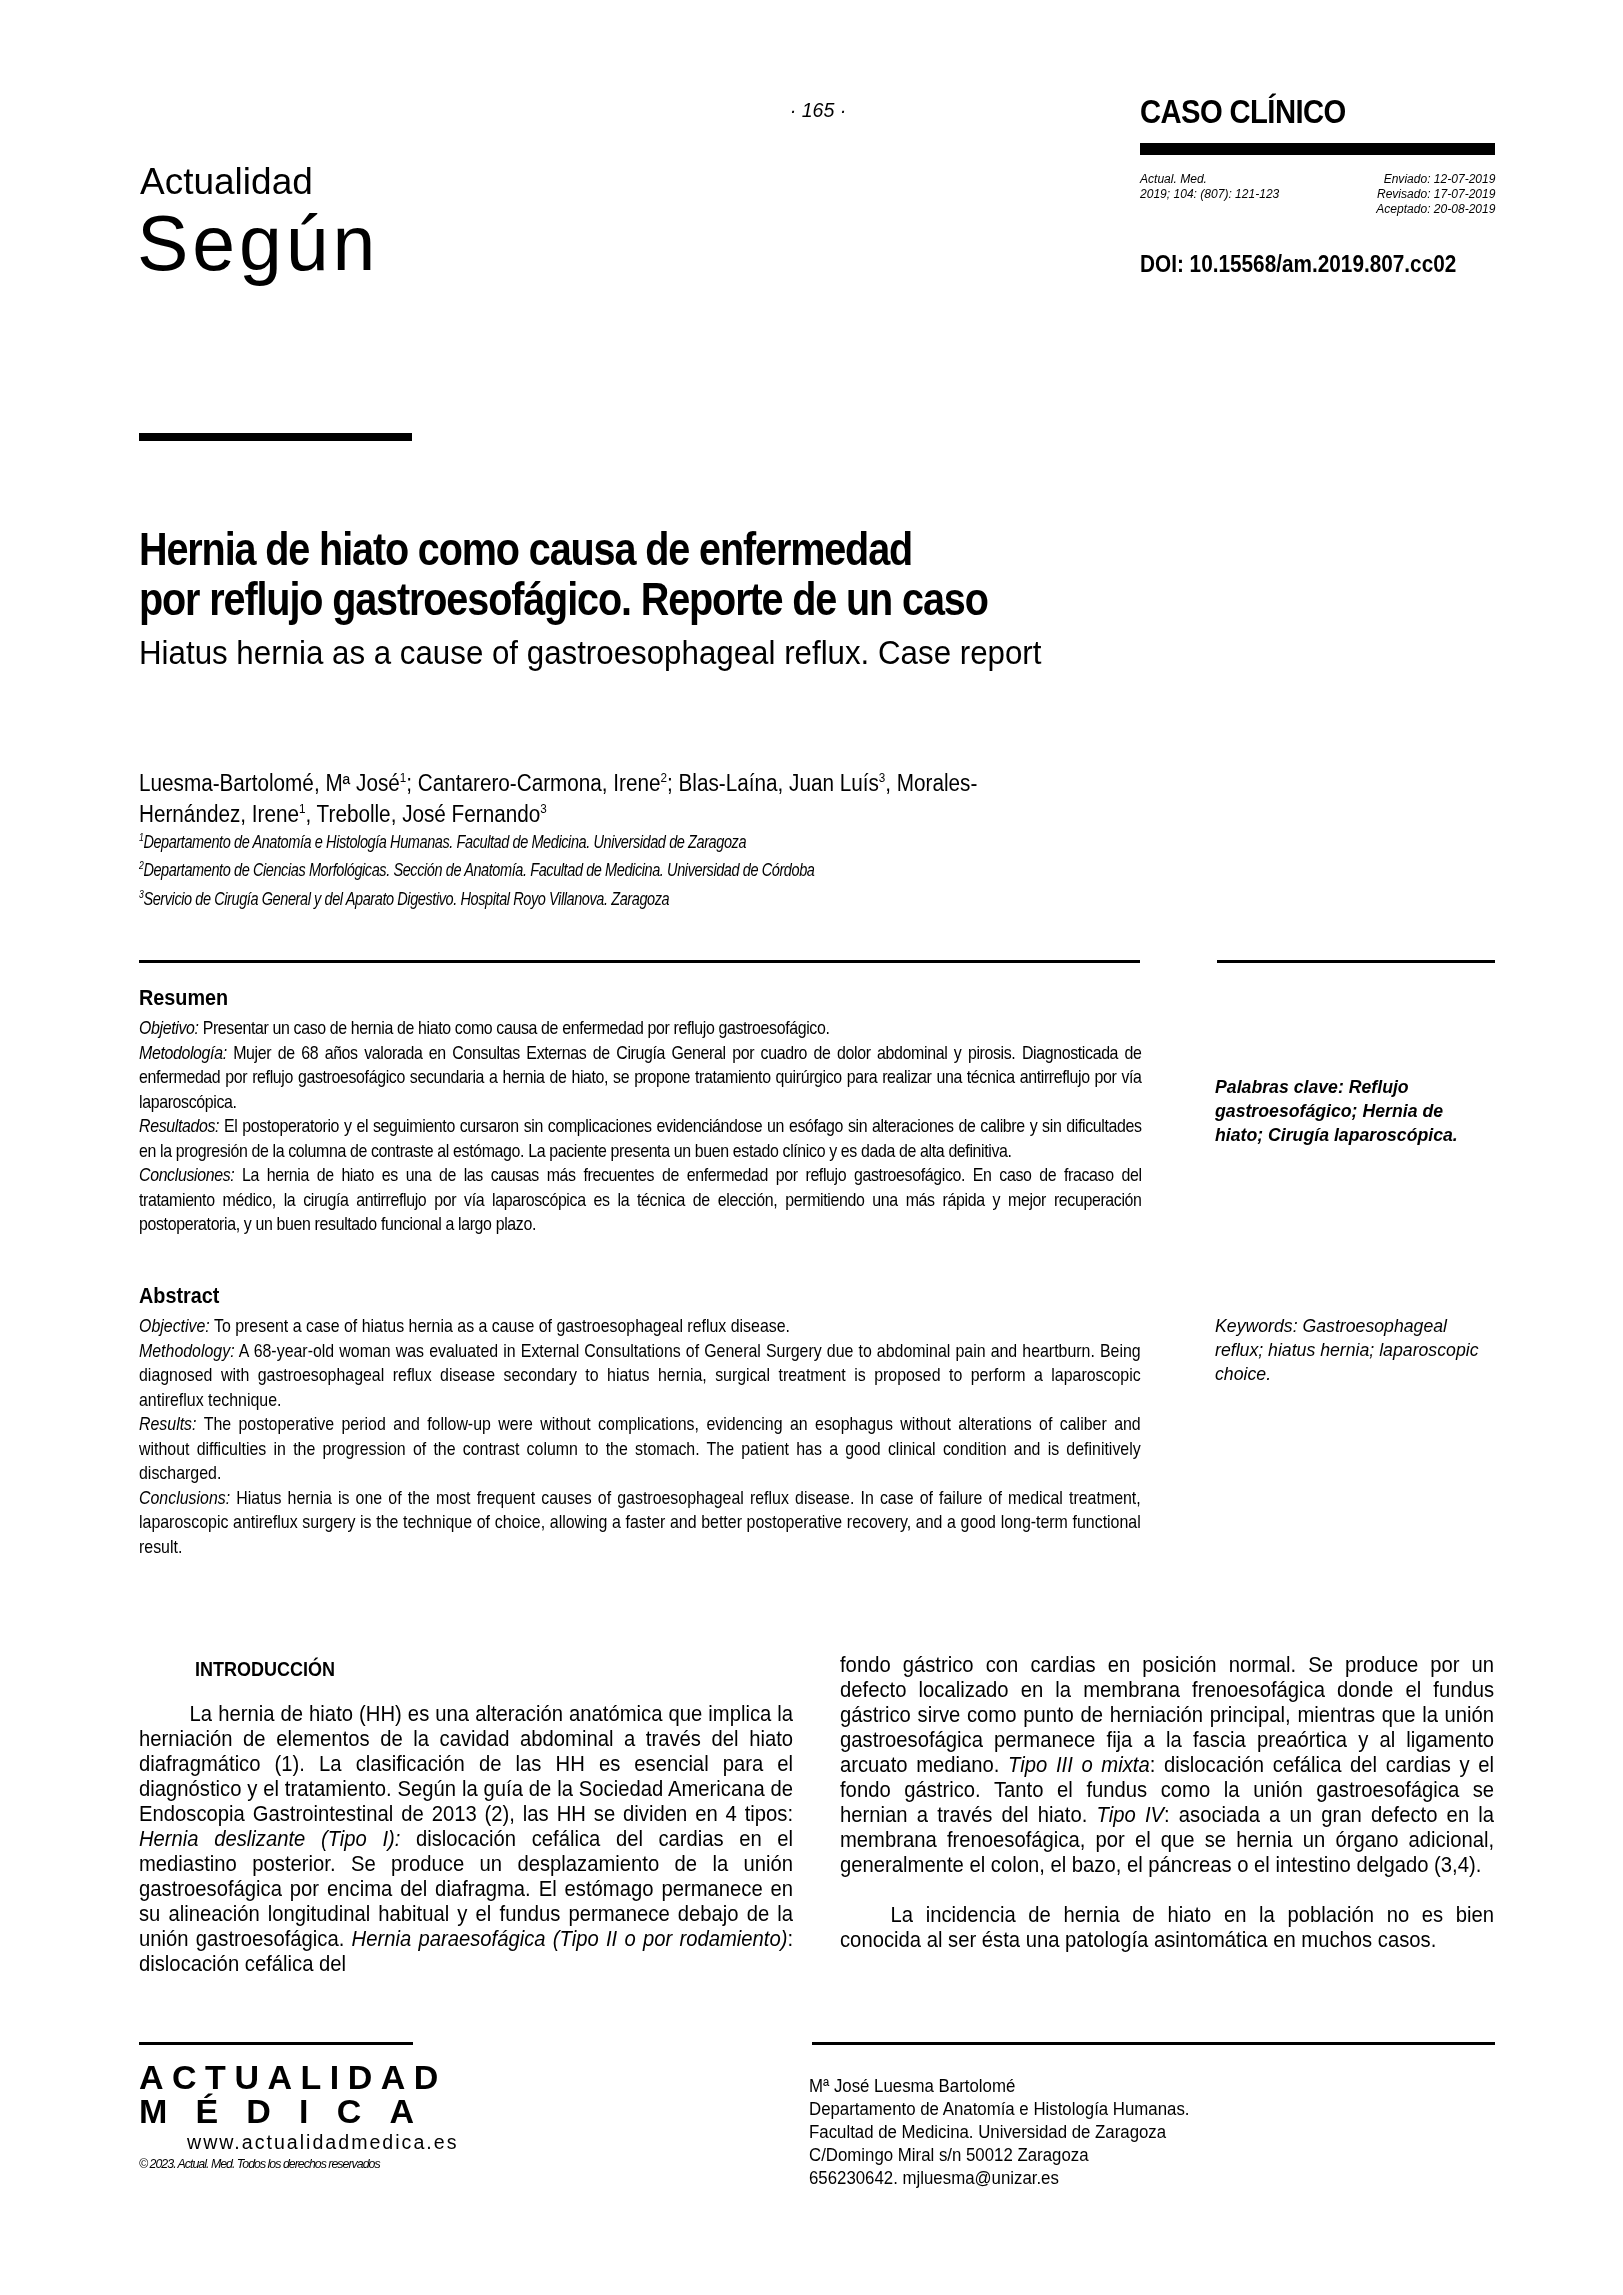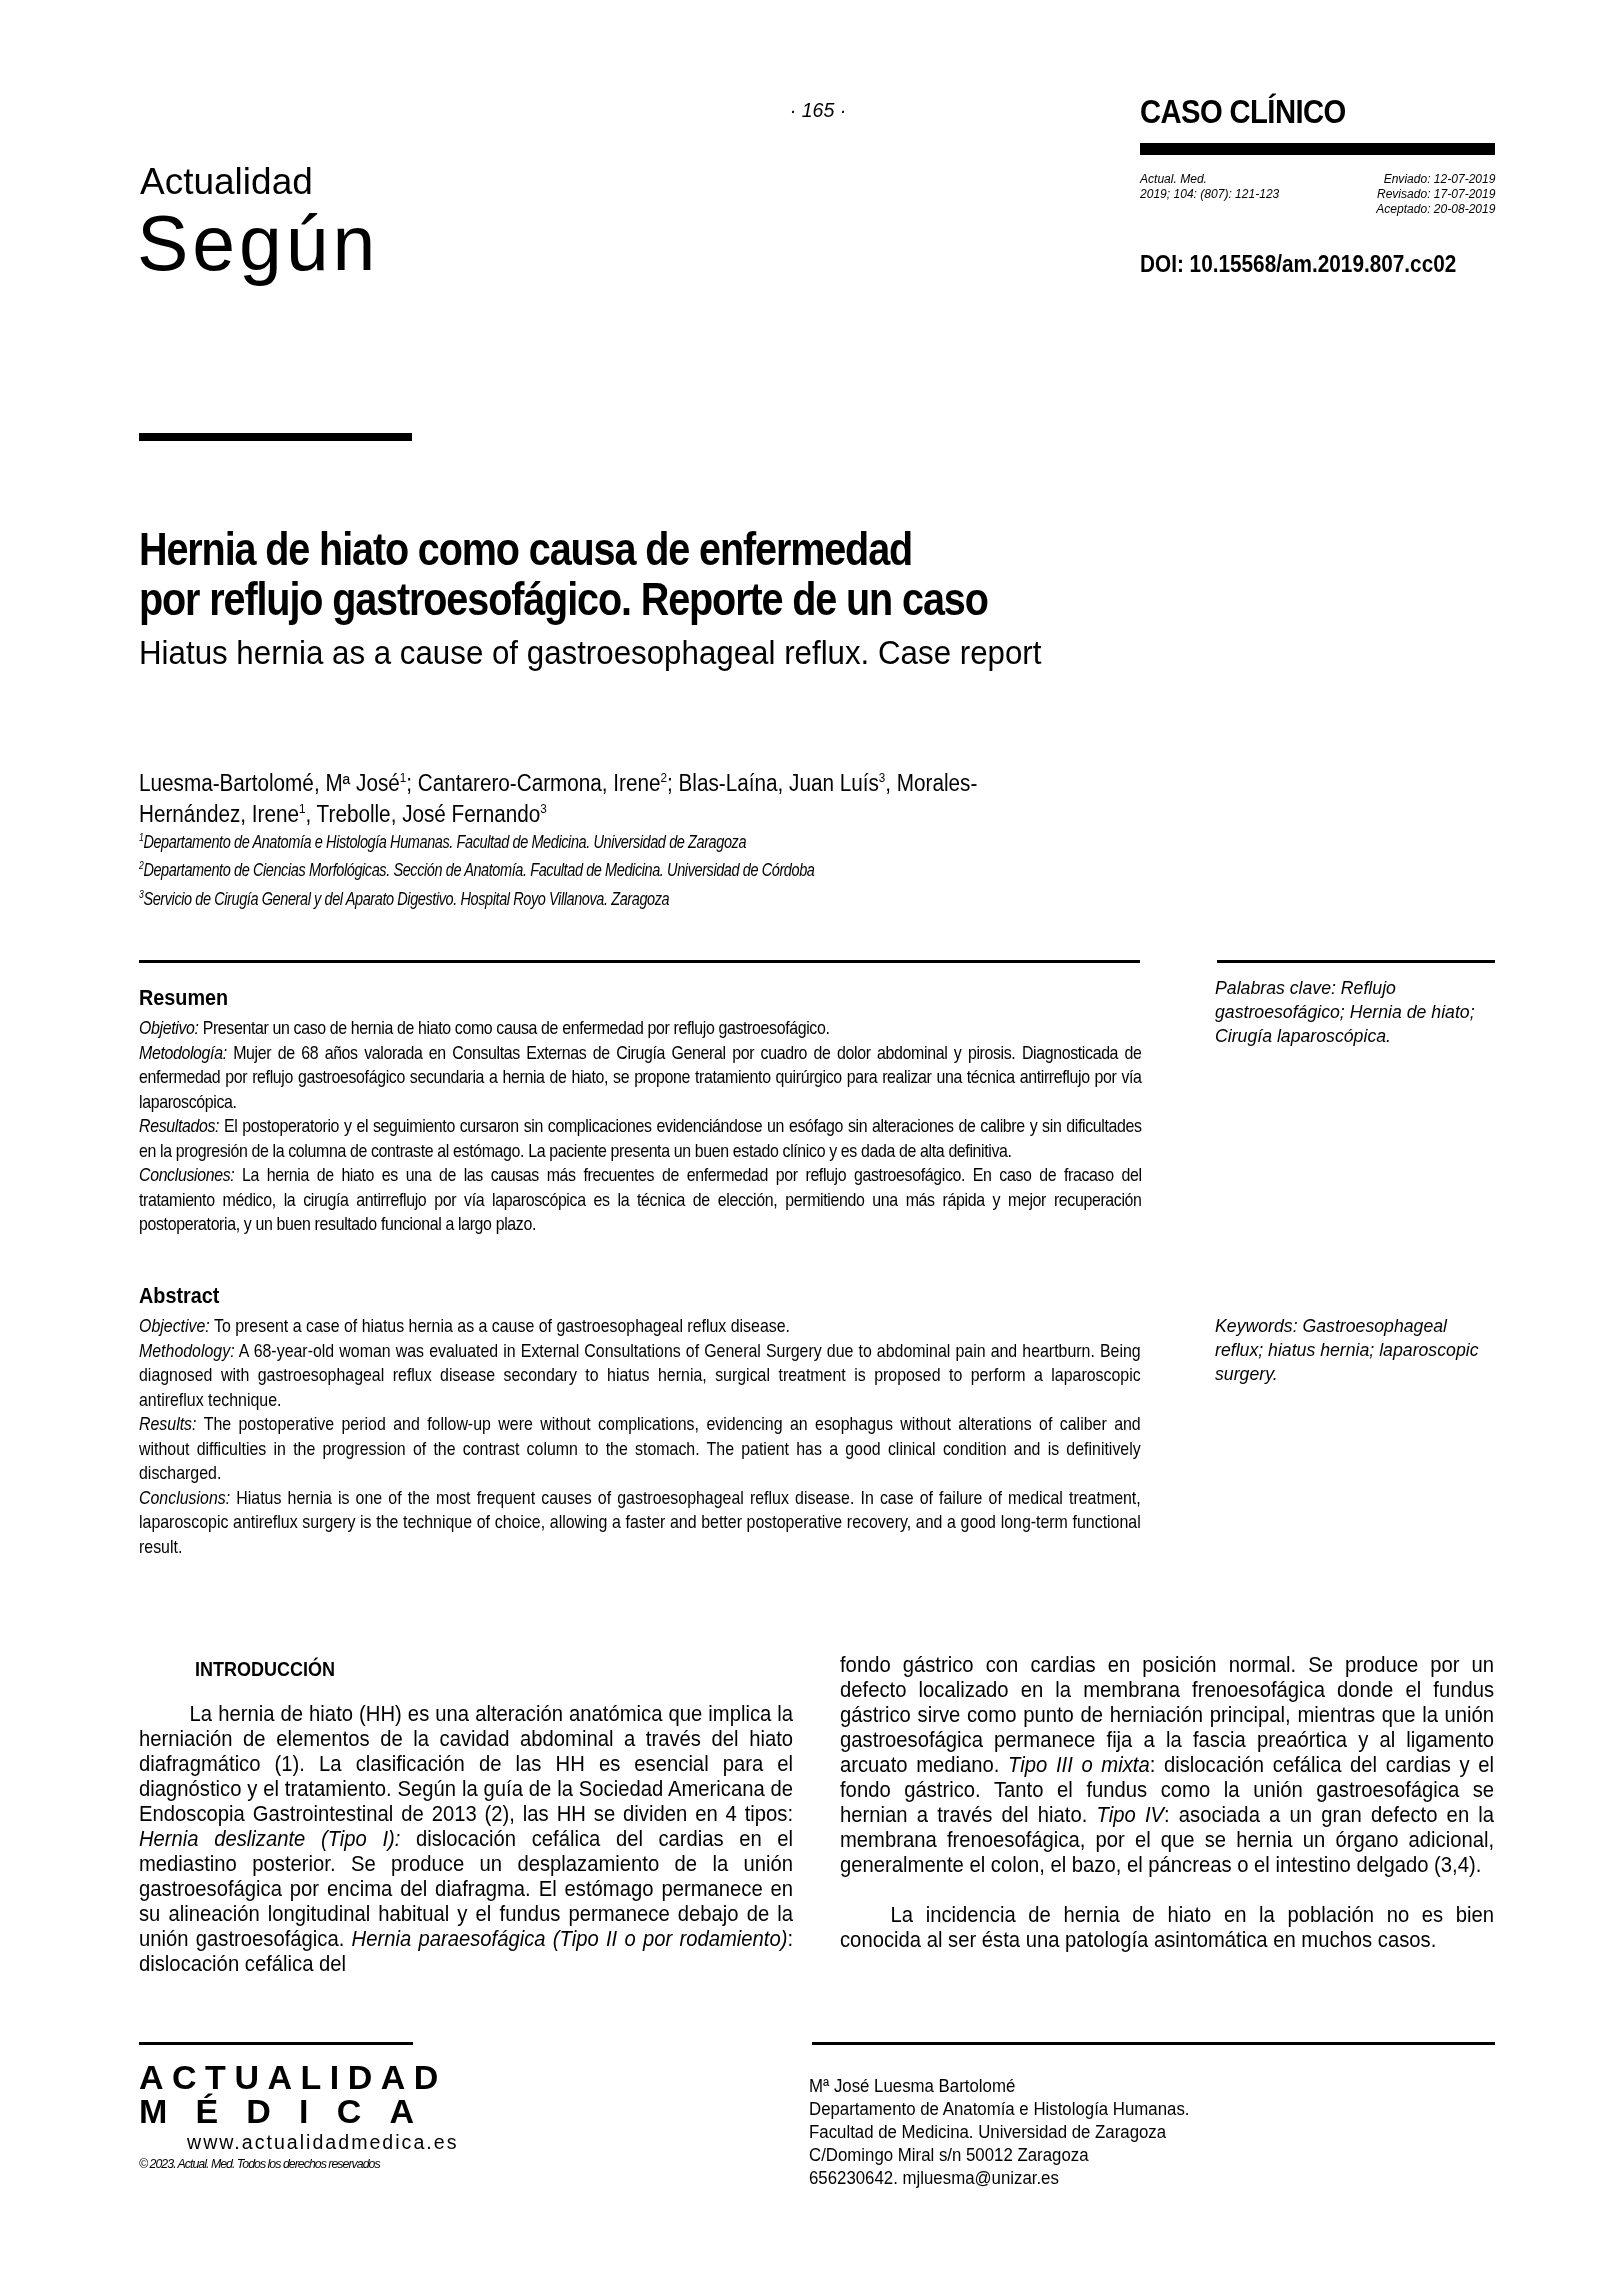--- a/index.html
+++ b/index.html
@@ -33,21 +33,21 @@
   #rule-side { left: 1217px; top: 960px; width: 278px; height: 3.3px; background: #000; }
   .abs-head { left: 139px; font-size: 22px; font-weight: bold; transform: scaleX(0.9); transform-origin: left; }
   #resumen-head { top: 985px; }
   #abstract-head { top: 1283px; }
   .abs-body { left: 139px; width: 1139px; font-size: 17.7px; line-height: 24.5px; text-align: justify; transform: scaleX(0.9); transform-origin: left; }
   #resumen-body { top: 1016px; letter-spacing: -0.4px; }
   #abstract-body { top: 1314px; }
   .abs-body p { margin: 0; }
   .abs-body em { font-style: italic; }
   .kw { left: 1215px; width: 281px; font-size: 17.7px; font-style: italic; line-height: 24px; }
-  #kw-es { top: 976px; }
+  #kw-es { top: 1075px; font-weight: bold; }
   #kw-en { top: 1314px; }
 
   
   .col { width: 655px; font-size: 22px; line-height: 25px; text-align: justify; transform-origin: left; }
   .col p { margin: 0; }
   .col .indent { text-indent: 55px; }
   #intro-head { left: 195px; top: 1658px; font-size: 20px; font-weight: bold; transform: scaleX(0.9); transform-origin: left; }
   #col-left { left: 139px; top: 1701px; }
   #col-right { left: 840px; top: 1652px; }
   .gap { height: 25px; }
@@ -109,21 +109,21 @@
 </div>
 <div class="abs kw" id="kw-es">Palabras clave: Reflujo gastroesofágico; Hernia de hiato; Cirugía laparoscópica.</div>
 
 <div class="abs abs-head" id="abstract-head">Abstract</div>
 <div class="abs abs-body" id="abstract-body" style="width:1113px;">
   <p><em>Objective:</em><span> To present a case of hiatus hernia as a cause of gastroesophageal reflux disease.</span></p>
   <p><em>Methodology:</em><span> A 68-year-old woman was evaluated in External Consultations of General Surgery due to abdominal pain and heartburn. Being diagnosed with gastroesophageal reflux disease secondary to hiatus hernia, surgical treatment is proposed to perform a laparoscopic antireflux technique.</span></p>
   <p><em>Results:</em><span> The postoperative period and follow-up were without complications, evidencing an esophagus without alterations of caliber and without difficulties in the progression of the contrast column to the stomach. The patient has a good clinical condition and is definitively discharged.</span></p>
   <p><em>Conclusions:</em><span> Hiatus hernia is one of the most frequent causes of gastroesophageal reflux disease. In case of failure of medical treatment, laparoscopic antireflux surgery is the technique of choice, allowing a faster and better postoperative recovery, and a good long-term functional result.</span></p>
 </div>
-<div class="abs kw" id="kw-en">Keywords: Gastroesophageal reflux; hiatus hernia; laparoscopic surgery.</div>
+<div class="abs kw" id="kw-en">Keywords: Gastroesophageal reflux; hiatus hernia; laparoscopic choice.</div>
 
 <div class="abs" id="intro-head">INTRODUCCIÓN</div>
 <div class="abs col" id="col-left" style="transform:scaleX(0.92); width:711px;">
   <p class="indent"><span>La hernia de hiato (HH) es una alteración anatómica que implica la herniación de elementos de la cavidad abdominal a través del hiato diafragmático (1). La clasificación de las HH es esencial para el diagnóstico y el tratamiento. Según la guía de la Sociedad Americana de Endoscopia Gastrointestinal de 2013 (2), las HH se dividen en 4 tipos: </span><em>Hernia deslizante (Tipo I):</em><span> dislocación cefálica del cardias en el mediastino posterior. Se produce un desplazamiento de la unión gastroesofágica por encima del diafragma. El estómago permanece en su alineación longitudinal habitual y el fundus permanece debajo de la unión gastroesofágica. </span><em>Hernia paraesofágica (Tipo II o por rodamiento)</em><span>: dislocación cefálica del</span></p>
 </div>
 <div class="abs col" id="col-right" style="transform:scaleX(0.92); width:711px;">
   <p><span>fondo gástrico con cardias en posición normal. Se produce por un defecto localizado en la membrana frenoesofágica donde el fundus gástrico sirve como punto de herniación principal, mientras que la unión gastroesofágica permanece fija a la fascia preaórtica y al ligamento arcuato mediano. </span><em>Tipo III o mixta</em><span>: dislocación cefálica del cardias y el fondo gástrico. Tanto el fundus como la unión gastroesofágica se hernian a través del hiato. </span><em>Tipo IV</em><span>: asociada a un gran defecto en la membrana frenoesofágica, por el que se hernia un órgano adicional, generalmente el colon, el bazo, el páncreas o el intestino delgado (3,4).</span></p>
   <div class="gap"></div>
   <p class="indent">La incidencia de hernia de hiato en la población no es bien conocida al ser ésta una patología asintomática en muchos casos.</p>
 </div>

